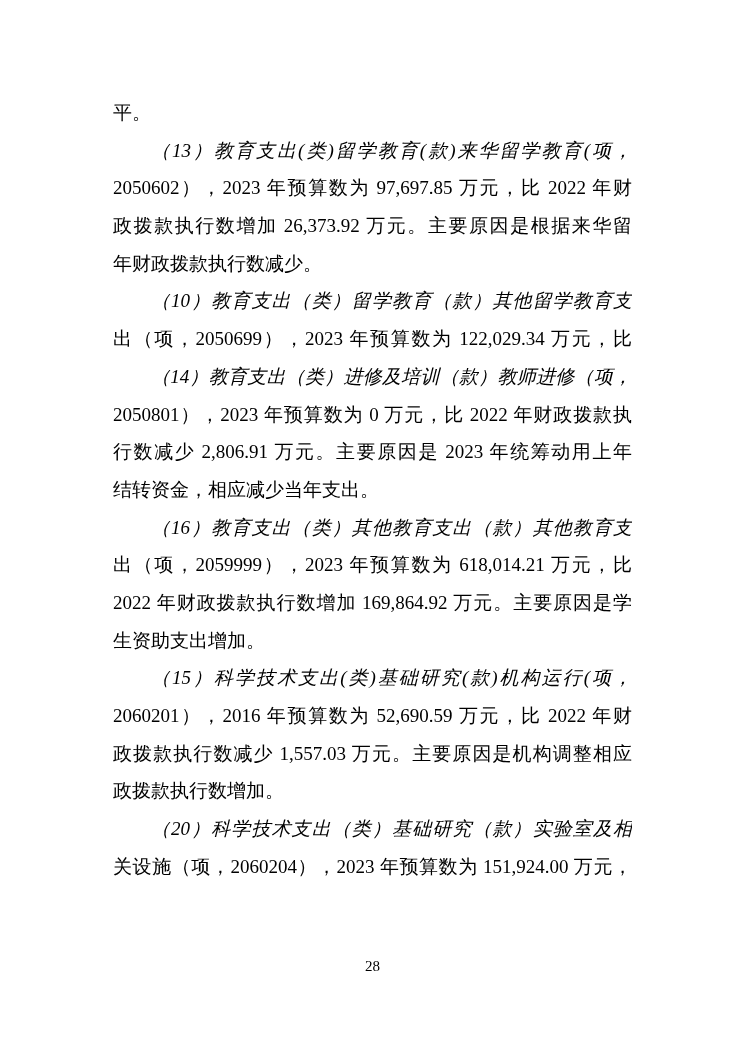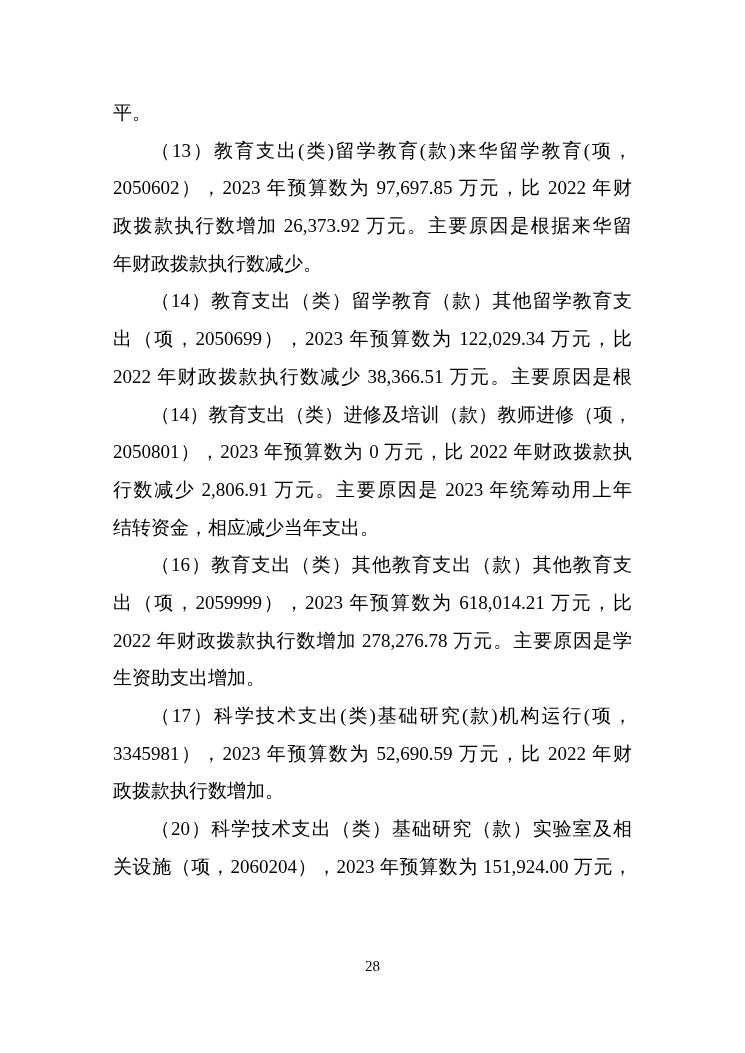--- a/index.html
+++ b/index.html
@@ -28,20 +28,21 @@
     height: 37.7px;
     white-space: pre;
     text-align: justify;
     text-align-last: justify;
     -moz-text-align-last: justify;
     white-space: normal;
     overflow: hidden;
   }
   .ln.first {
     text-indent: 2em;
+    font-style: italic;
   }
   .ln.end {
     text-align: left;
     text-align-last: left;
     -moz-text-align-last: left;
   }
   .page-number {
     position: absolute;
     top: 956px;
     left: 0;
@@ -62,42 +63,42 @@
     </div>
 
     <div>
       <div class="ln first">（13）教育支出(类)留学教育(款)来华留学教育(项，</div>
       <div class="ln">2050602），2023 年预算数为 97,697.85 万元，比 2022 年财</div>
       <div class="ln">政拨款执行数增加 26,373.92 万元。主要原因是根据来华留</div>
       <div class="ln end">年财政拨款执行数减少。</div>
     </div>
 
     <div>
-      <div class="ln first">（14）教育支出（类）留学教育（款）其他留学教育支</div>
+      <div class="ln first">（10）教育支出（类）留学教育（款）其他留学教育支</div>
       <div class="ln">出（项，2050699），2023 年预算数为 122,029.34 万元，比</div>
-      <div class="ln">2022 年财政拨款执行数减少 38,366.51 万元。主要原因是根</div>
     </div>
 
     <div>
       <div class="ln first">（14）教育支出（类）进修及培训（款）教师进修（项，</div>
       <div class="ln">2050801），2023 年预算数为 0 万元，比 2022 年财政拨款执</div>
       <div class="ln">行数减少 2,806.91 万元。主要原因是 2023 年统筹动用上年</div>
       <div class="ln end">结转资金，相应减少当年支出。</div>
     </div>
 
     <div>
       <div class="ln first">（16）教育支出（类）其他教育支出（款）其他教育支</div>
       <div class="ln">出（项，2059999），2023 年预算数为 618,014.21 万元，比</div>
-      <div class="ln">2022 年财政拨款执行数增加 278,276.78 万元。主要原因是学</div>
+      <div class="ln">2022 年财政拨款执行数增加 169,864.92 万元。主要原因是学</div>
       <div class="ln end">生资助支出增加。</div>
     </div>
 
     <div>
-      <div class="ln first">（17）科学技术支出(类)基础研究(款)机构运行(项，</div>
-      <div class="ln">3345981），2023 年预算数为 52,690.59 万元，比 2022 年财</div>
+      <div class="ln first">（15）科学技术支出(类)基础研究(款)机构运行(项，</div>
+      <div class="ln">2060201），2016 年预算数为 52,690.59 万元，比 2022 年财</div>
+      <div class="ln">政拨款执行数减少 1,557.03 万元。主要原因是机构调整相应</div>
       <div class="ln end">政拨款执行数增加。</div>
     </div>
 
     <div>
       <div class="ln first">（20）科学技术支出（类）基础研究（款）实验室及相</div>
       <div class="ln">关设施（项，2060204），2023 年预算数为 151,924.00 万元，</div>
     </div>
 
   </div>
 

